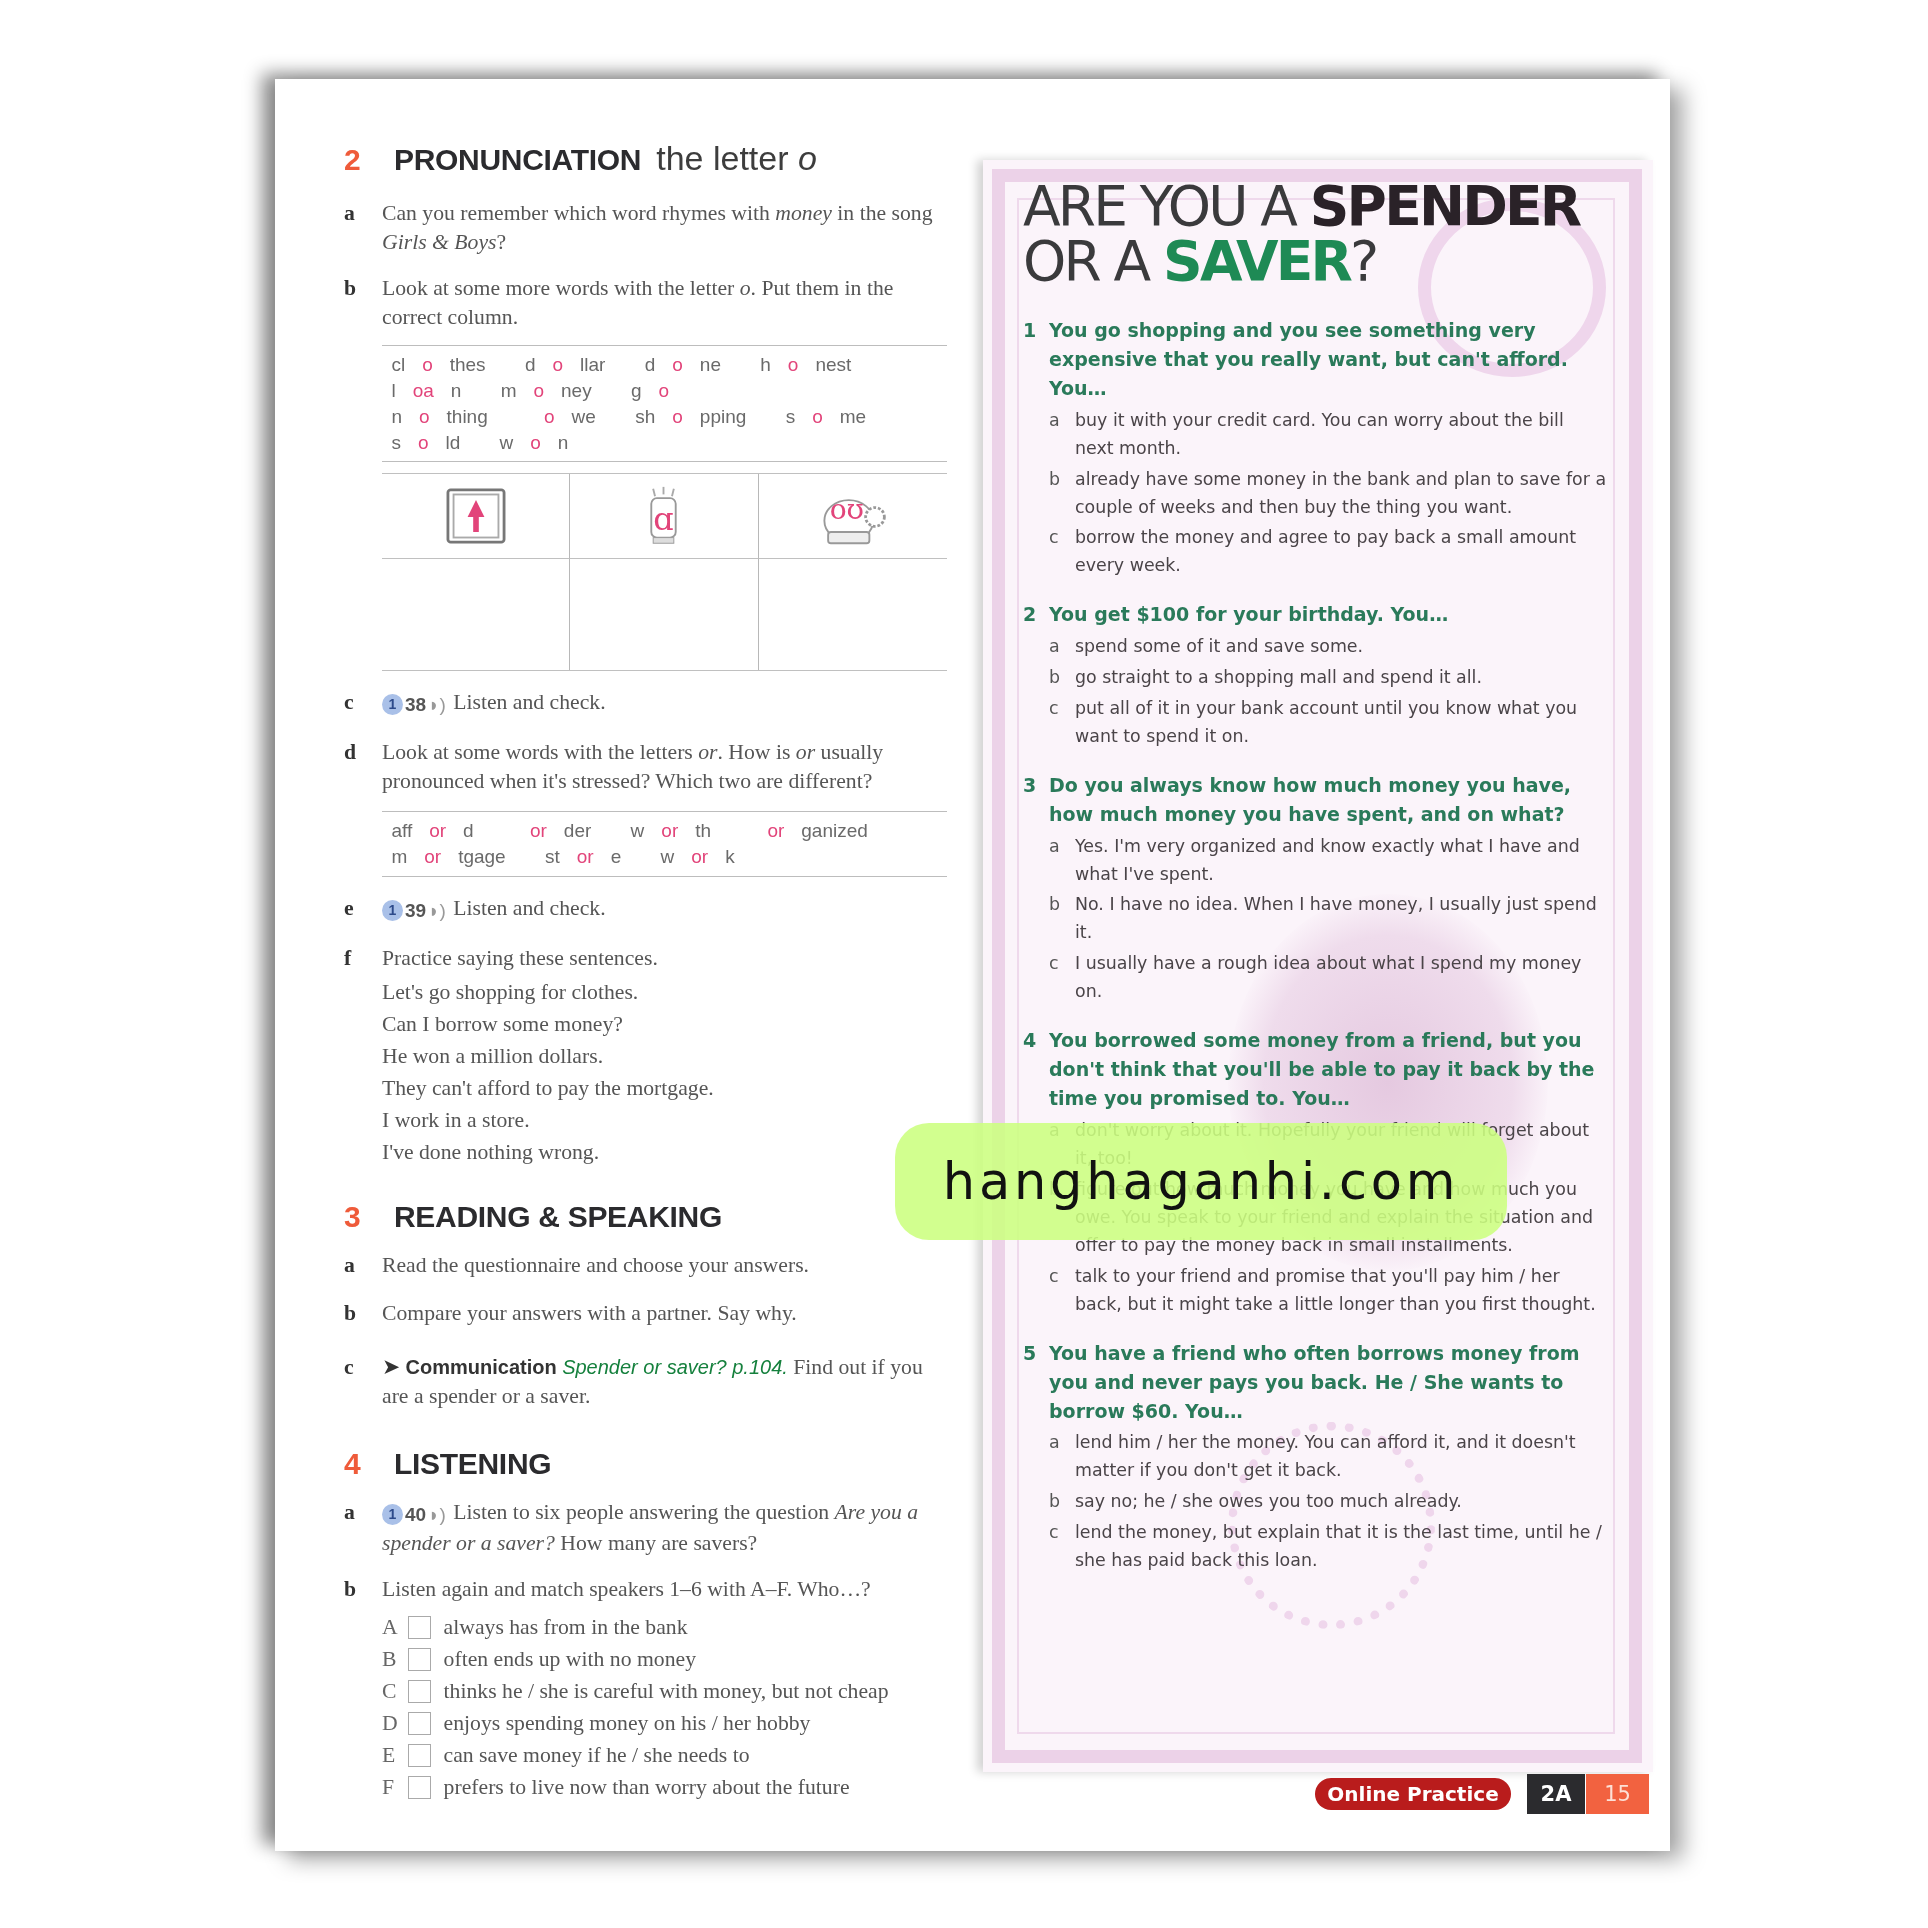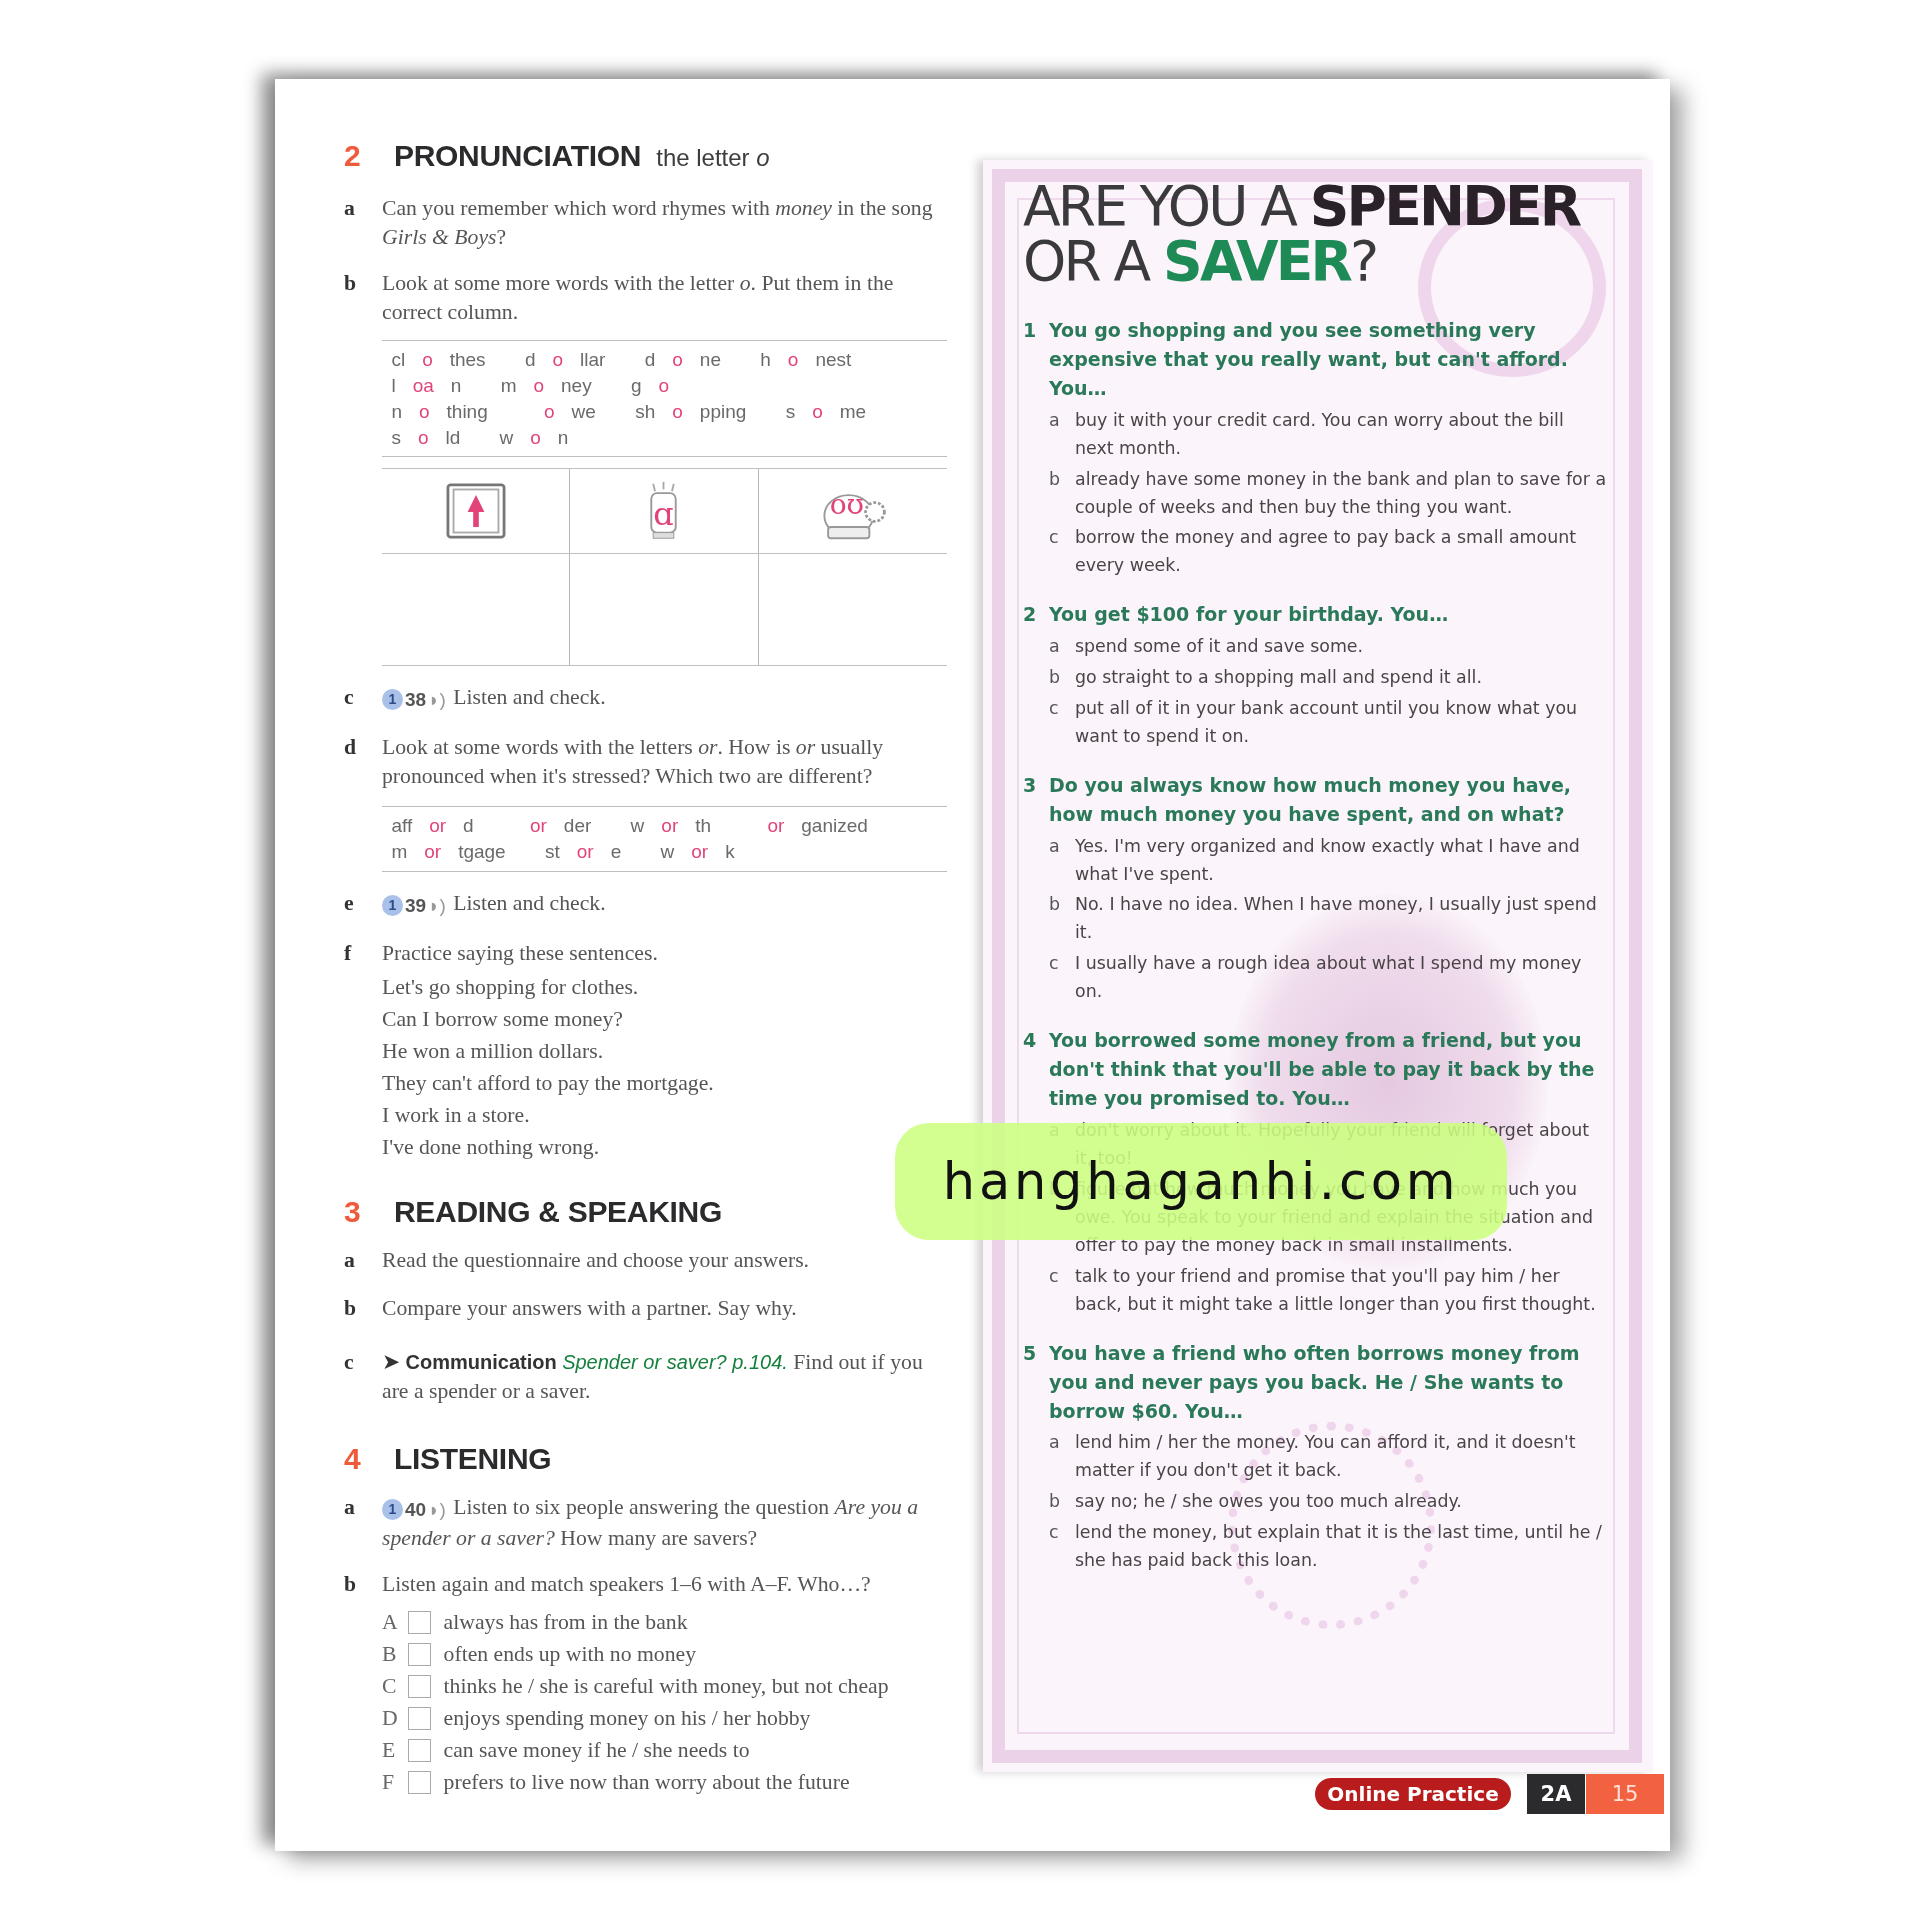--- a/index.html
+++ b/index.html
@@ -10,21 +10,21 @@
     position: absolute; left: 275px; top: 79px; width: 1395px; height: 1772px;
     background: #ffffff;
     box-shadow: -13px -5.6px 17px rgba(0,0,0,0.45), 13px 9.4px 21px rgba(0,0,0,0.35);
   }
 
   
   .left { position: absolute; left: 344px; top: 139px; width: 603px; }
   .sec-head { display: flex; align-items: baseline; font-family: "Liberation Sans", sans-serif; }
   .sec-num { color: #ef5b3a; font-weight: bold; font-size: 30px; width: 38px; }
   .sec-title { color: #2b2b2e; font-weight: bold; font-size: 30px; letter-spacing: -0.3px; margin-left: 12px; }
-  .sec-sub { color: #3d3d3d; font-size: 24px; margin-left: 15px; }
+  .sec-sub { color: #3d3d3d; font-size: 34px; margin-left: 15px; }
   .sec-sub i { font-style: italic; }
 
   .item { display: flex; font-size: 21.7px; line-height: 29px; margin-top: 15px; color: #555; }
   .item .lt { width: 38px; flex: none; font-weight: bold; color: #333; }
   .item .tx { flex: 1; }
   .item .tx i { }
 
   .wordbox { margin-left: 38px; border-top: 1.9px solid #bdbdbd; border-bottom: 1.9px solid #bdbdbd;
     padding: 5.6px 9.4px; font-family: "Liberation Sans", sans-serif; font-size: 19px; color: #6a6a6a;
     line-height: 26px; margin-top: 13px; }
@@ -81,21 +81,21 @@
   .opt { display: flex; font-size: 17.4px; line-height: 28px; color: #4a4448; margin-top: 2.8px; }
   .opt .ol { width: 26px; flex: none; margin-left: 26px; color: #555; }
 
   
   .online { position: absolute; left: 1315px; top: 1778px; width: 196px; height: 32px; border-radius: 16px;
     background: #b91c1c; color: #ffffff; font-family: "DejaVu Sans", sans-serif; font-weight: bold;
     font-size: 20px; display: flex; align-items: center; justify-content: center; }
   .unit { position: absolute; left: 1527px; top: 1774px; width: 58px; height: 40px; background: #2b2b2e;
     color: #ffffff; font-family: "DejaVu Sans", sans-serif; font-weight: bold; font-size: 21px;
     display: flex; align-items: center; justify-content: center; }
-  .pagenum { position: absolute; left: 1586px; top: 1774px; width: 78px; height: 40px; background: #f26240;
+  .pagenum { position: absolute; left: 1586px; top: 1774px; width: 63px; height: 40px; background: #f26240;
     color: #fde0d6; font-family: "DejaVu Sans", sans-serif; font-size: 21px;
     display: flex; align-items: center; justify-content: center; }
 
   
   .watermark { position: absolute; left: 895px; top: 1123px; width: 612px; height: 117px; border-radius: 34px;
     background: rgba(204,255,128,0.88); display: flex; align-items: center; justify-content: center;
     font-family: "DejaVu Sans", sans-serif; font-size: 51px; color: #111; letter-spacing: 3.8px; }
 </style>
 </head>
 <body>

